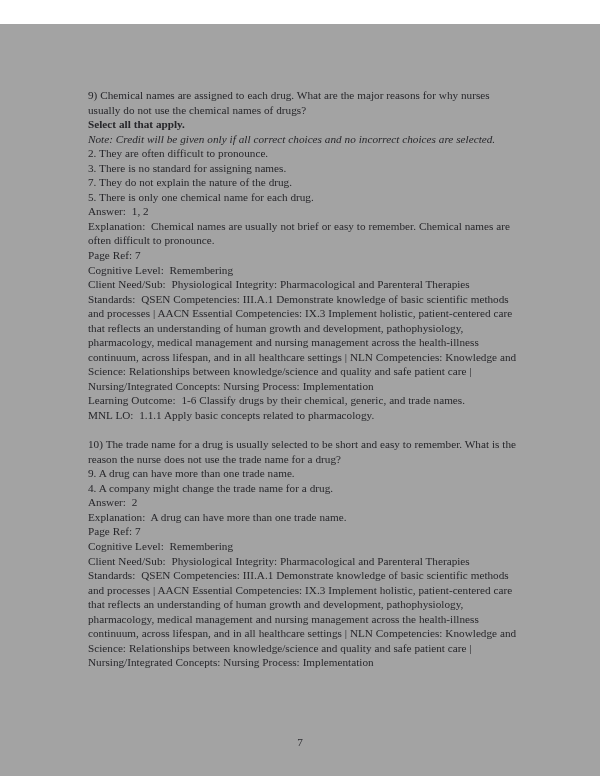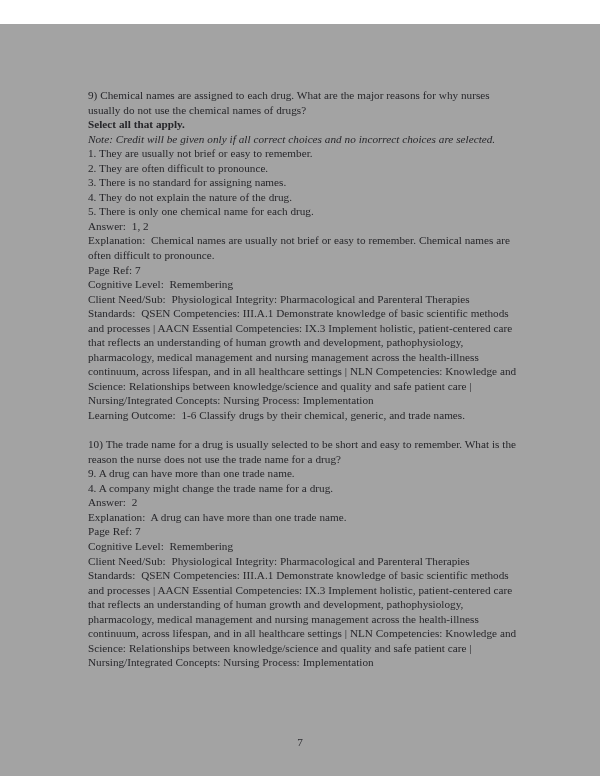--- a/index.html
+++ b/index.html
@@ -67,32 +67,32 @@
 <body>
 
 <div class="page">
 
   <div class="content">
 
     <div class="q-block">
       <p class="line para">9) Chemical names are assigned to each drug. What are the major reasons for why nurses usually do not use the chemical names of drugs?</p>
       <p class="line para bold">Select all that apply.</p>
       <p class="line para italic">Note: Credit will be given only if all correct choices and no incorrect choices are selected.</p>
-      <p class="line para">1. They are usually not brief or easy to remember.</p>
       <p class="line para">2. They are often difficult to pronounce.</p>
       <p class="line para">3. There is no standard for assigning names.</p>
-      <p class="line para">4. They do not explain the nature of the drug.</p>
+      <p class="line para">7. They do not explain the nature of the drug.</p>
       <p class="line para">5. There is only one chemical name for each drug.</p>
       <p class="line para">Answer:  1, 2</p>
       <p class="line para">Explanation:  Chemical names are usually not brief or easy to remember. Chemical names are often difficult to pronounce.</p>
       <p class="line para">Page Ref: 7</p>
       <p class="line para">Cognitive Level:  Remembering</p>
       <p class="line para">Client Need/Sub:  Physiological Integrity: Pharmacological and Parenteral Therapies</p>
       <p class="line para">Standards:  QSEN Competencies: III.A.1 Demonstrate knowledge of basic scientific methods and processes | AACN Essential Competencies: IX.3 Implement holistic, patient-centered care that reflects an understanding of human growth and development, pathophysiology, pharmacology, medical management and nursing management across the health-illness continuum, across lifespan, and in all healthcare settings | NLN Competencies: Knowledge and Science: Relationships between knowledge/science and quality and safe patient care | Nursing/Integrated Concepts: Nursing Process: Implementation</p>
       <p class="line para">Learning Outcome:  1-6 Classify drugs by their chemical, generic, and trade names.</p>
+      <p class="line para">MNL LO:  1.1.1 Apply basic concepts related to pharmacology.</p>
     </div>
 
     <div class="gap"></div>
 
     <div class="q-block">
       <p class="line para">10) The trade name for a drug is usually selected to be short and easy to remember. What is the reason the nurse does not use the trade name for a drug?</p>
       <p class="line para">9. A drug can have more than one trade name.</p>
       <p class="line para">4. A company might change the trade name for a drug.</p>
       <p class="line para">Answer:  2</p>
       <p class="line para">Explanation:  A drug can have more than one trade name.</p>

